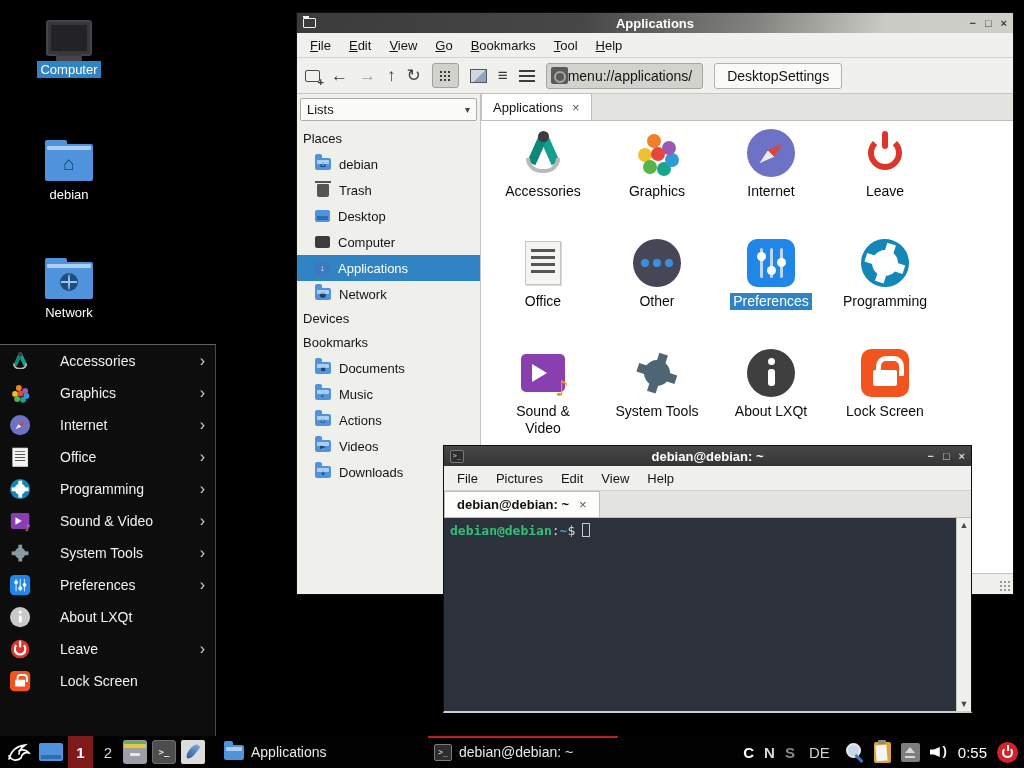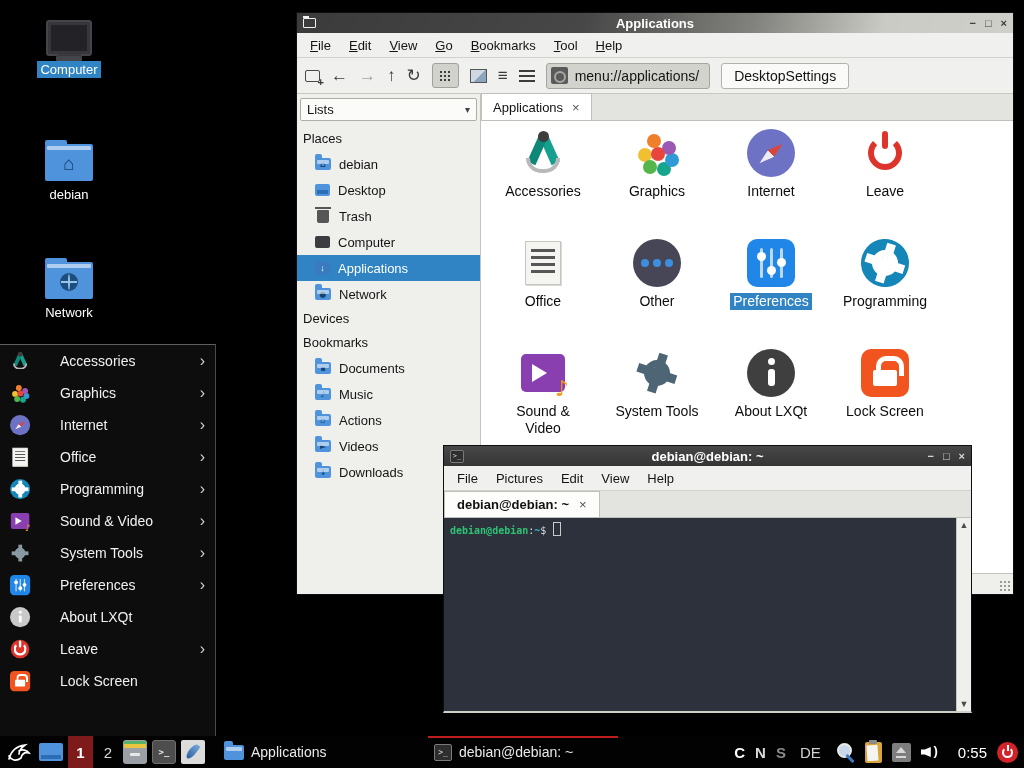--- a/index.html
+++ b/index.html
@@ -98,21 +98,21 @@
   .mini-folder::before { content:""; position:absolute; top:-3px; left:-1px; width:6px; height:2px; background:#f2f2f2; }
   .toolbar { height:36px; flex:none; background:#f0f0ee; border-bottom:1px solid #c8c8c2; display:flex; align-items:center; padding:0 8px; gap:11px; }
   .tbi { font-size:17px; color:#3a3a3a; line-height:1; }
   .tbi.dis { color:#a4a49e; }
   .tb-newtab { width:15px; height:12px; border:1px solid #4a4a4a; border-radius:2px; position:relative; }
   .tb-newtab::after { content:"+"; position:absolute; right:-5px; bottom:-7px; font-size:11px; font-weight:bold; color:#3a3a3a; }
   .tb-grid { width:27px; height:25px; background:#d2d2cc; border:1px solid #a2a29c; border-radius:3px; position:relative; }
   .tb-grid::after { content:""; position:absolute; inset:6px; background:radial-gradient(#3c3c3c 1px,transparent 1.3px) 0 0/4px 4px; }
   .tb-img { width:17px; height:14px; border:1px solid #565656; background:linear-gradient(135deg,#cfd8e2 55%,#8ea6bd 55%); }
   .tb-lines { width:16px; height:12px; background:repeating-linear-gradient(to bottom,#3c3c3c 0 2px,transparent 2px 5px); }
-  .pathfield { height:26px; display:flex; align-items:center; background:#d3d3cd; border:1px solid #a6a6a0; border-radius:3px; padding:0 10px 0 4px; gap:7px; }
+  .pathfield { height:26px; display:flex; align-items:center; background:#d3d3cd; border:1px solid #a6a6a0; border-radius:3px; padding:0 10px 0 4px; }
   .pathicon { width:17px; height:17px; background:#5a5a5a; border-radius:2px; position:relative; }
   .pathicon::after { content:""; position:absolute; left:3px; top:4px; width:8px; height:8px; border:2px solid #a8a8a2; border-radius:50%; }
   .pathtext { font-size:14px; color:#141414; }
   .crumb-btn { height:26px; line-height:24px; background:#fafaf8; border:1px solid #b2b2ac; border-radius:3px; padding:0 12px; font-size:14px; color:#141414; }
   .fm-body { flex:1; display:flex; min-height:0; }
   .sidebar { width:184px; flex:none; background:#efefec; border-right:1px solid #c4c4be; padding-top:3px; overflow:hidden; }
   .combo { margin:1px 3px 6px; height:23px; background:#fbfbf9; border:1px solid #aeaea8; border-radius:2px; display:flex; align-items:center; padding:0 6px; font-size:13px; color:#141414; }
   .combo .caret { margin-left:auto; font-size:10px; color:#444; }
   .side-h { height:24px; line-height:24px; padding-left:6px; font-size:13px; color:#141414; }
   .side-i { height:26px; display:flex; align-items:center; padding-left:18px; font-size:13px; color:#141414; gap:8px; }
@@ -137,21 +137,21 @@
 
   
   #term { left:443px; top:445px; width:529px; height:268px; background:#2c313c; z-index:3; border-bottom:2px solid #cfcfc9; }
   #term .titlebar { background:linear-gradient(#484848,#343434); }
   #term .ttext { color:#fff; }
   #term .wbtns { color:#d8d8d4; }
   .mini-term { width:14px; height:13px; background:#2e2e2e; border:1px solid #7a7a7a; border-radius:2px; color:#d8d8d8; font-size:7px; line-height:11px; text-align:center; font-family:"DejaVu Sans Mono",monospace; }
   .term-tabbar { height:27px; flex:none; background:#e3e3df; border-bottom:1px solid #c0c0ba; display:flex; align-items:flex-end; }
   .term-tab { height:26px; background:#fdfdfb; border:1px solid #c0c0ba; border-bottom:none; display:flex; align-items:center; gap:10px; padding:0 12px; font-size:13px; font-weight:bold; color:#111; }
   .term-area { flex:1; display:flex; min-height:0; }
-  .term-screen { flex:1; padding:4px 6px; font-family:"DejaVu Sans Mono",monospace; font-size:10px; line-height:17px; }
+  .term-screen { flex:1; padding:4px 6px; font-family:"DejaVu Sans Mono",monospace; font-size:13px; line-height:17px; }
   .p-user { color:#2fc174; font-weight:bold; }
   .p-sep, .p-dollar { color:#d9d9d9; }
   .p-path { color:#33b2c8; font-weight:bold; }
   .cursor { display:inline-block; width:8px; height:14px; border:1px solid #c9c9c9; margin-left:7px; vertical-align:-2px; }
   .vscroll { width:15px; flex:none; background:#efefec; border-left:1px solid #c6c6c0; display:flex; flex-direction:column; justify-content:space-between; align-items:center; padding:2px 0; color:#4a4a4a; font-size:9px; }
 
   
   #taskbar { position:absolute; left:0; bottom:0; width:1024px; height:32px; background:#020202; display:flex; align-items:center; padding:0 4px; gap:5px; z-index:6; }
   .ws1 { width:25px; height:32px; background:#7e1a1a; color:#fff; font-weight:bold; font-size:15px; display:flex; align-items:center; justify-content:center; }
   .ws2 { width:20px; color:#d8d8d8; font-size:15px; text-align:center; }
@@ -177,21 +177,21 @@
   .shot::after { content:""; position:absolute; right:0; bottom:2px; width:10px; height:3px; background:#3e78c0; transform:rotate(45deg); border-radius:1px; }
   .clip { width:17px; height:21px; background:#d9a43b; border-radius:2px; position:relative; }
   .clip::before { content:""; position:absolute; left:2px; top:3px; width:11px; height:16px; background:#f4f4f0; transform:rotate(-4deg); }
   .clip::after { content:""; position:absolute; left:4px; top:-2px; width:8px; height:4px; background:#8a8a86; border-radius:1px; }
   .eject { width:19px; height:19px; background:#7e7e7e; border-radius:2px; position:relative; }
   .eject::before { content:""; position:absolute; left:4px; top:4px; border-bottom:6px solid #d8d8d8; border-left:5px solid transparent; border-right:5px solid transparent; }
   .eject::after { content:""; position:absolute; left:4px; bottom:4px; width:10px; height:2px; background:#d8d8d8; }
   .vol { position:relative; width:18px; height:16px; }
   .vol::before { content:""; position:absolute; left:0; top:3px; width:10px; height:10px; background:#fff; clip-path:polygon(0 25%,40% 25%,100% 0,100% 100%,40% 75%,0 75%); }
   .vol::after { content:")"; position:absolute; right:1px; top:-1px; color:#fff; font-size:13px; font-weight:bold; }
-  .clock { color:#fff; font-size:15px;margin-left:9px; }
+  .clock { color:#fff; font-size:15px; }
   .pwr-mini { width:21px; height:21px; background:#d2232a; border-radius:50%; position:relative; }
   .pwr-mini::before { content:""; position:absolute; inset:5px; border:2px solid #fff; border-radius:50%; border-top-color:transparent; }
   .pwr-mini::after { content:""; position:absolute; left:50%; top:3px; width:2px; height:6px; margin-left:-1px; background:#fff; }
   .menu-btn { width:30px; height:28px; display:flex; align-items:center; justify-content:center; }
 </style>
 </head>
 <body>
 
 <div class="dicon" style="top:20px;">
   <div class="monitor"></div>
@@ -354,26 +354,26 @@
         <span class="caret">▾</span>
       </div>
       <div class="side-h">Places</div>
       <div class="side-i">
         <span class="sf folder">
             <span class="g">⌂</span>
           </span>
         <span>debian</span>
       </div>
       <div class="side-i">
+        <span class="sm-trash"></span>
+        <span>Trash</span>
+      </div>
+      <div class="side-i">
         <span class="desk-btn" style="width:15px;height:12px;"></span>
         <span>Desktop</span>
-      </div>
-      <div class="side-i">
-        <span class="sm-trash"></span>
-        <span>Trash</span>
       </div>
       <div class="side-i">
         <span class="sm-mon"></span>
         <span>Computer</span>
       </div>
       <div class="side-i sel">
         <span class="sm-apps"></span>
         <span>Applications</span>
       </div>
       <div class="side-i">

